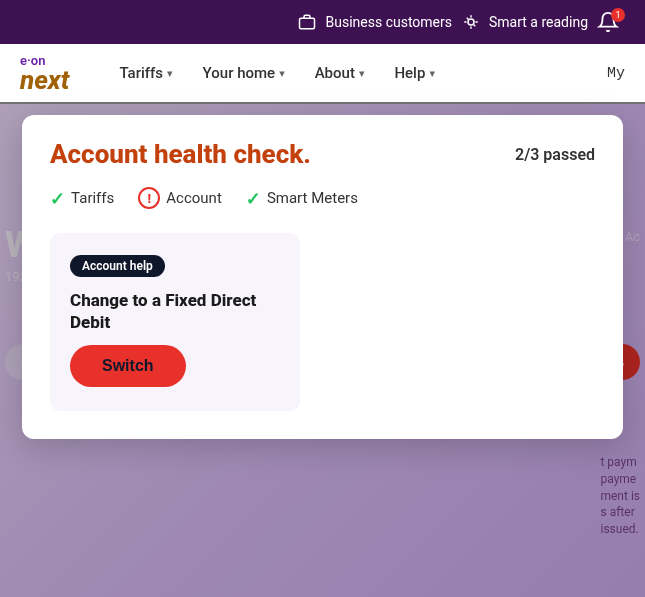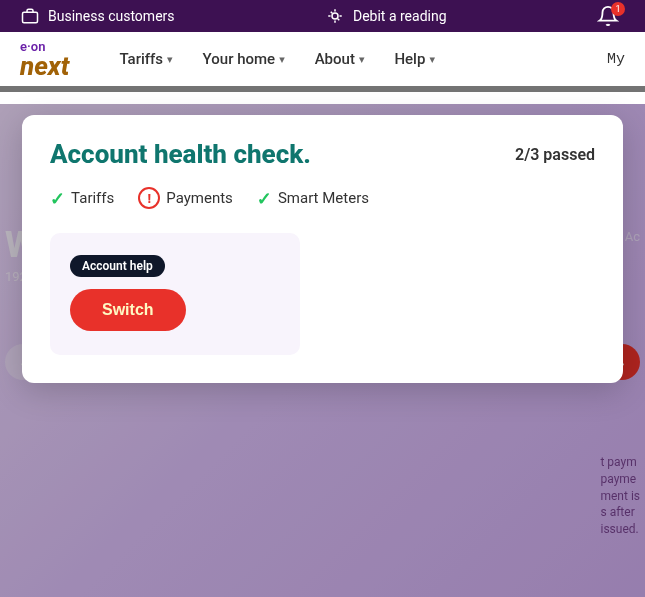--- a/index.html
+++ b/index.html
@@ -7,26 +7,26 @@
       font-family: -apple-system, BlinkMacSystemFont, 'Segoe UI', Roboto, sans-serif;
       width: 645px;
       height: 597px;
       overflow: hidden;
       position: relative;
     }
 
     
     .top-bar {
       background: #3d1152;
-      height: 32px;
-      display: flex;
-      align-items: center;
-      justify-content: space-between;
+      height: 44px;
+      display: flex;
+      align-items: center;
+      justify-content: flex-end;
       padding: 0 20px;
-      gap: 32px;
+      gap: 9px;
     }
     .top-bar-item {
       display: flex;
       align-items: center;
       gap: 8px;
       color: white;
       font-size: 14px;
       cursor: pointer;
     }
     .top-bar-icon {
@@ -61,21 +61,21 @@
       justify-content: center;
     }
 
     
     .nav-bar {
       background: white;
       height: 60px;
       display: flex;
       align-items: center;
       padding: 0 20px;
-      border-bottom: 6px solid #737373;
+      border-bottom: 2px solid #737373;
       gap: 30px;
     }
     .logo {
       display: flex;
       flex-direction: column;
       line-height: 1;
       margin-right: 20px;
     }
     .logo-eon {
       font-size: 13px;
@@ -208,21 +208,21 @@
     }
     .modal-header {
       display: flex;
       align-items: center;
       justify-content: space-between;
       margin-bottom: 18px;
     }
     .modal-title {
       font-size: 26px;
       font-weight: 800;
-      color: #0f766e;
+      color: #c2410c;
     }
     .modal-score {
       font-size: 16px;
       font-weight: 600;
       color: #333;
     }
     .modal-checks {
       display: flex;
       align-items: center;
       gap: 24px;
@@ -278,21 +278,21 @@
       line-height: 1.3;
     }
     .card-desc {
       font-size: 14px;
       color: #444;
       line-height: 1.5;
       margin-bottom: 20px;
     }
     .switch-btn {
       background: #e8312a;
-      color: #fef9c3;
+      color: #0f172a;
       border: none;
       border-radius: 25px;
       padding: 12px 32px;
       font-size: 16px;
       font-weight: 700;
       cursor: pointer;
       display: block;
     }
   </style>
 </head>
@@ -309,21 +309,21 @@
     <span>Business customers</span>
   </div>
   <div class="top-bar-item">
     <span class="top-bar-icon">
       <svg width="18" height="18" viewBox="0 0 24 24" fill="none" stroke="white" stroke-width="2">
         <path d="M3 12h3M18 12h3M12 3v3M12 18v3"></path>
         <circle cx="12" cy="12" r="4"></circle>
         <path d="M6.3 6.3l2.1 2.1M15.6 15.6l2.1 2.1"></path>
       </svg>
     </span>
-    <span>Debit a reading</span>
+    <span>Smart a reading</span>
   </div>
   <div class="top-bar-item notification-badge">
     <svg class="bell-icon" viewBox="0 0 24 24" fill="none" stroke="white" stroke-width="2">
       <path d="M18 8A6 6 0 0 0 6 8c0 7-3 9-3 9h18s-3-2-3-9"></path>
       <path d="M13.73 21a2 2 0 0 1-3.46 0"></path>
     </svg>
     <span class="badge-dot">1</span>
   </div>
 </div>
 
@@ -371,25 +371,26 @@
     <span class="modal-title">Account health check.</span>
     <span class="modal-score">2/3 passed</span>
   </div>
   <div class="modal-checks">
     <div class="check-item">
       <span class="check-green">✓</span>
       <span>Tariffs</span>
     </div>
     <div class="check-item">
       <span class="check-warning">!</span>
-      <span>Payments</span>
+      <span>Account</span>
     </div>
     <div class="check-item">
       <span class="check-green">✓</span>
       <span>Smart Meters</span>
     </div>
   </div>
 
   <div class="card">
     <span class="card-tag">Account help</span>
+    <div class="card-title">Change to a Fixed Direct Debit</div>
     <button class="switch-btn">Switch</button>
   </div>
 </div>
 
 </body></html>

